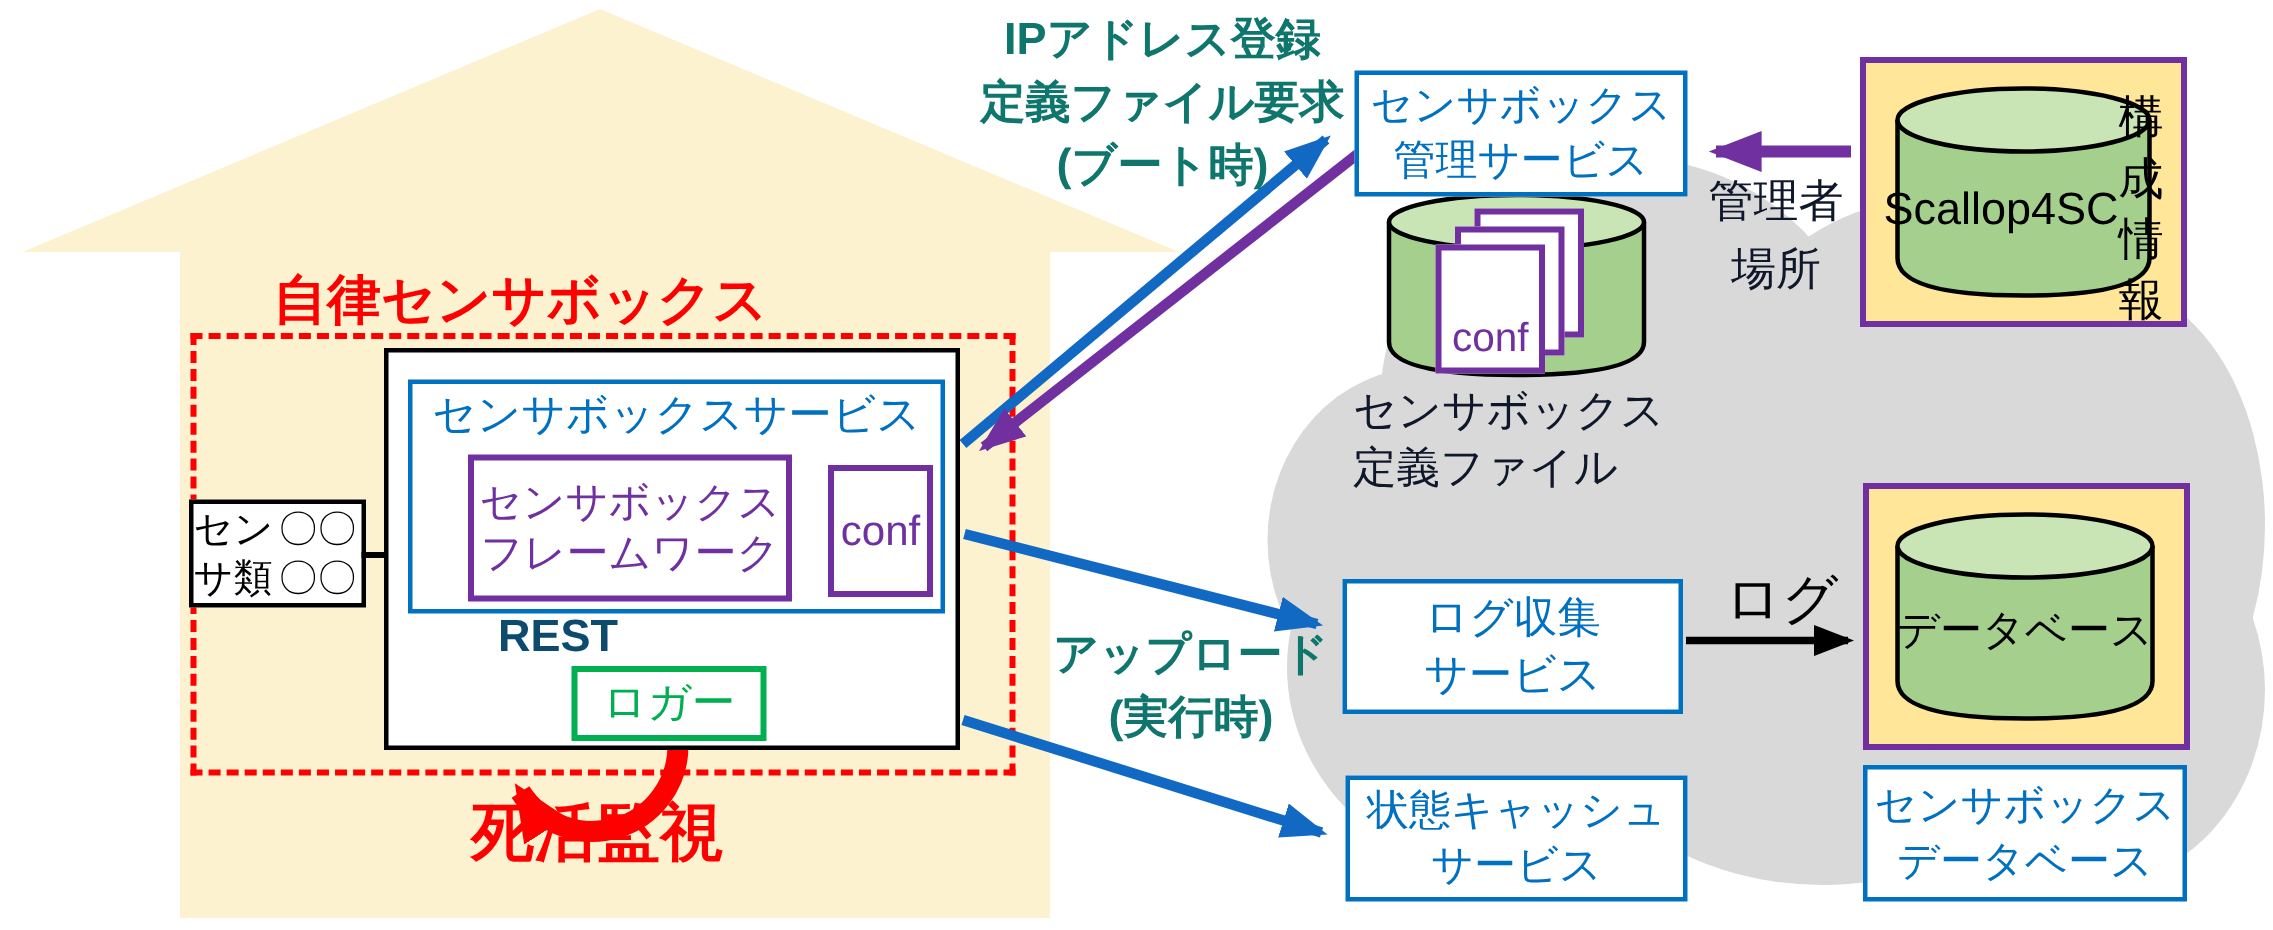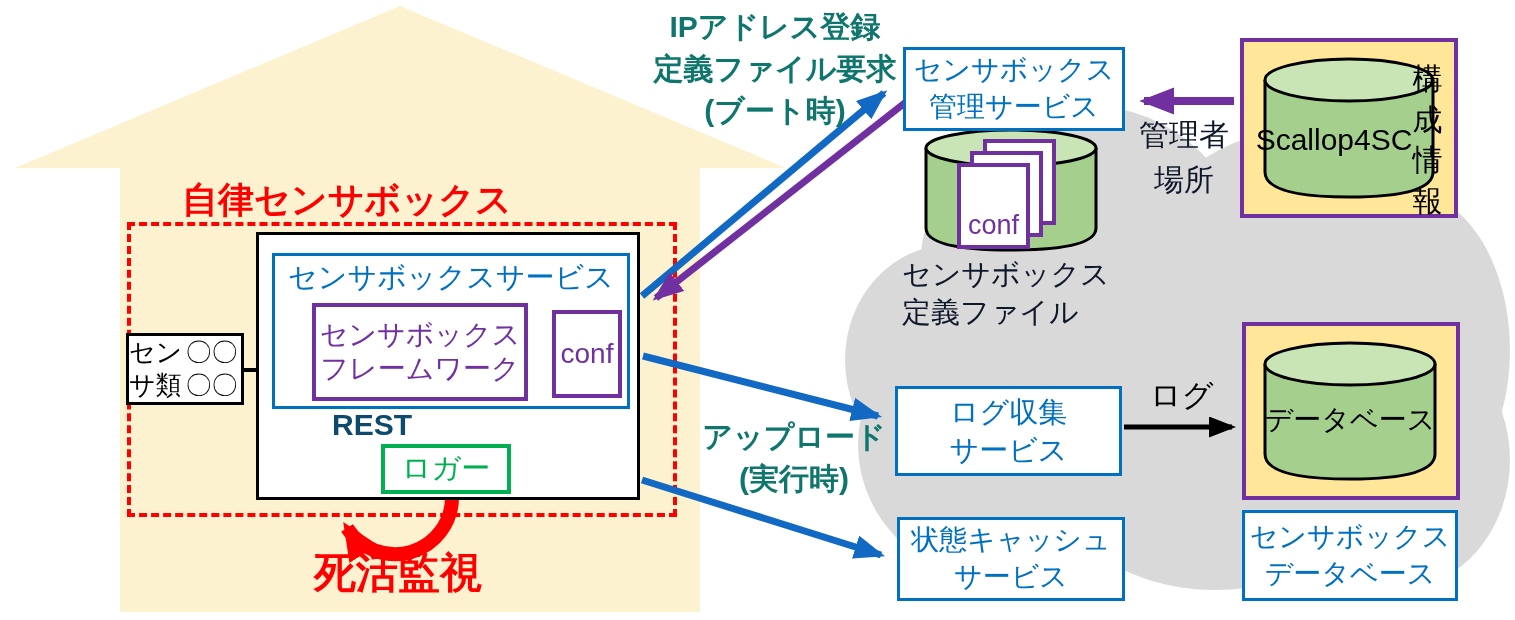--- a/index.html
+++ b/index.html
@@ -77,21 +77,21 @@
   <div class="abs green-box" style="left:381px;top:444px;width:122px;height:42px;font-size:29px;">
     <span>ロガー</span>
   </div>
 
   <div class="abs black-box" style="left:126px;top:333px;width:112px;height:66px;font-size:26px;line-height:1.28;display:flex;flex-direction:row;align-items:center;justify-content:center;">
     <span>センサ類</span>
     <span>〇〇〇〇</span>
   </div>
   <div class="abs" style="left:241px;top:368px;width:16px;height:4px;background:#000;z-index:8;"></div>
 
-  <div class="abs t-red-bold" style="left:314px;top:545px;font-size:42px;z-index:6;">死活監視</div>
+  <div class="abs t-red-bold" style="left:314px;top:527px;font-size:42px;z-index:6;">死活監視</div>
 
   <div class="abs t-darkred" style="left:628px;top:6px;width:294px;font-size:30px;z-index:6;">
     <div>IPアドレス登録</div>
     <div>定義ファイル要求</div>
     <div>(ブート時)</div>
   </div>
 
   <div class="abs t-darkred" style="left:698px;top:416px;width:192px;font-size:30px;z-index:6;">
     <div>アップロード</div>
     <div>(実行時)</div>
@@ -131,21 +131,21 @@
   <div class="abs cyl-label" style="left:1262px;top:90px;width:174px;height:100px;font-size:30px;">
     <span>Scallop4SC</span>
     <span>構成情報</span>
   </div>
 
   <div class="abs blue-box" style="left:895px;top:386px;width:221px;height:84px;font-size:29px;text-align:right;">
     <span>ログ収集</span>
     <span>サービス</span>
   </div>
 
-  <div class="abs t-black" style="left:1150px;top:375px;font-size:31px;z-index:6;">ログ</div>
+  <div class="abs t-black" style="left:1150px;top:375px;font-size:37px;z-index:6;">ログ</div>
 
   <div class="abs yellow-panel" style="left:1242px;top:322px;width:210px;height:170px;"></div>
   <svg class="abs" style="left:1262px;top:340px;width:176px;height:142px;z-index:10;">
     <path d="M3,24 L3,114 Q3,139 88,139 Q173,139 173,114 L173,24" fill="#A5CF8D" stroke="#000" stroke-width="3"></path>
     <ellipse cx="88" cy="24" rx="85" ry="21" fill="#C9E5B5" stroke="#000" stroke-width="3"></ellipse>
   </svg>
   <div class="abs cyl-label" style="left:1262px;top:380px;width:176px;height:80px;font-size:28px;">
     <span>データベース</span>
   </div>
 

